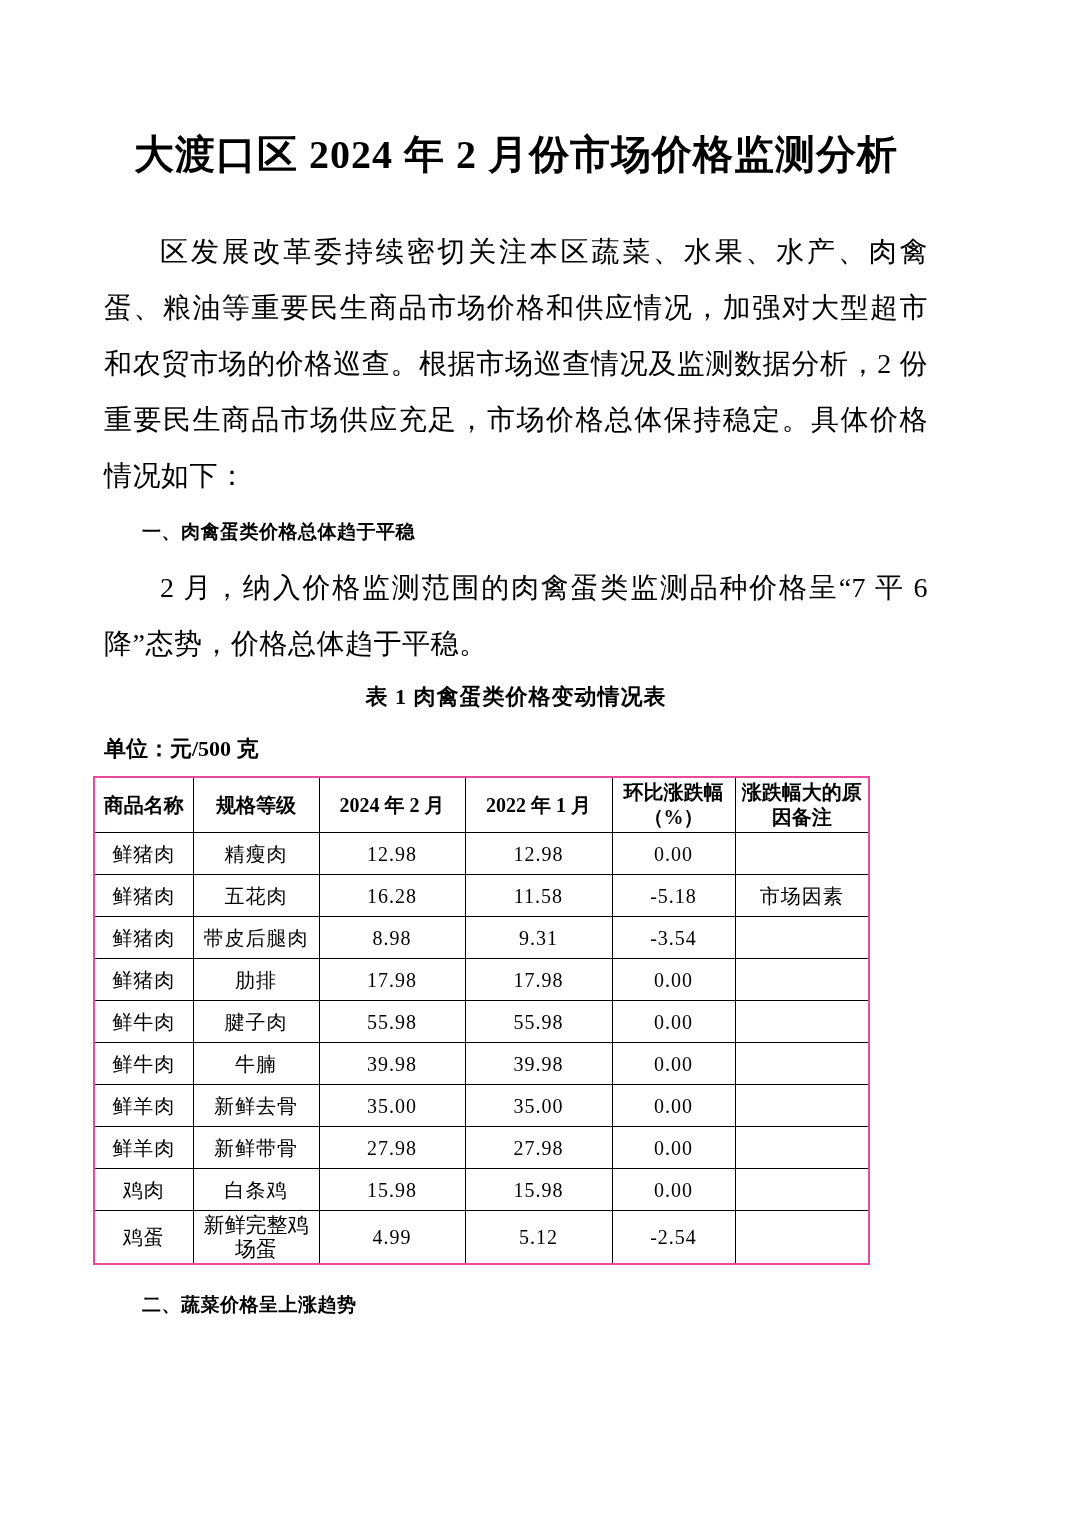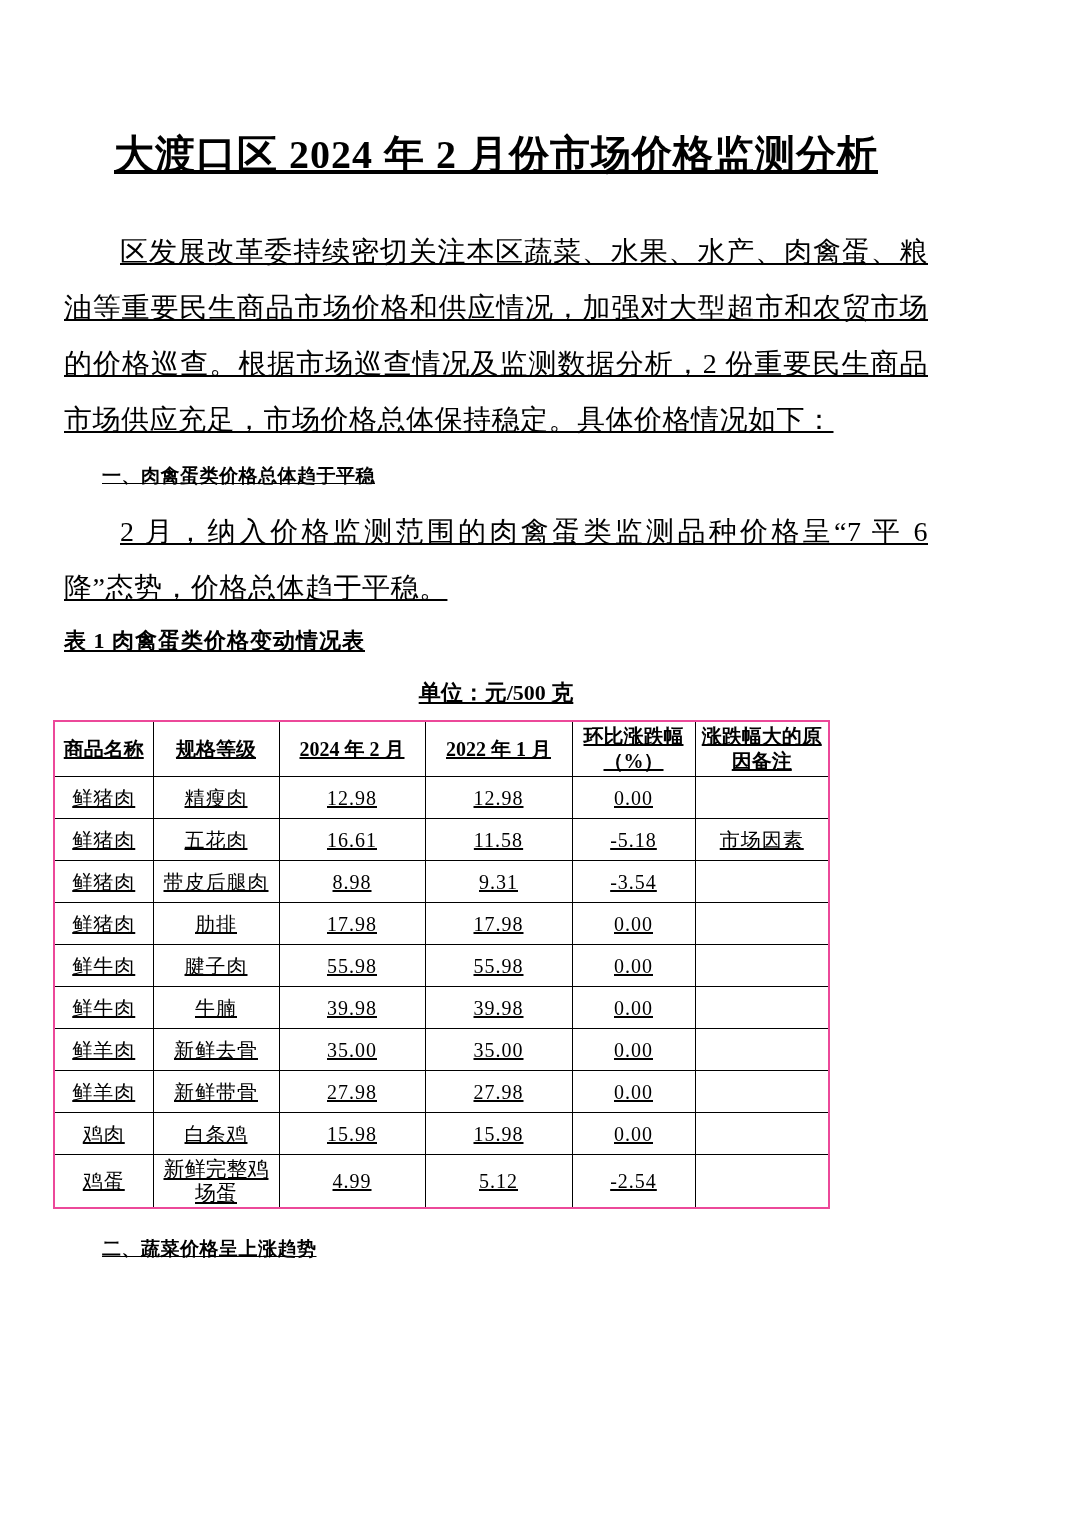--- a/index.html
+++ b/index.html
@@ -7,23 +7,22 @@
     position: relative;
     width: 1074px;
     height: 1520px;
     background: #ffffff;
     color: #000;
     font-family: "Liberation Serif", "DejaVu Serif", serif;
     overflow: hidden;
     box-sizing: border-box;
   }
   .content {
-    padding-left: 64px;
+    padding-left: 104px;
     padding-right: 146px;
-    text-decoration: underline;
   }
   .doc-title {
     margin: 130px 0 0 0;
     font-family: "Liberation Serif", "DejaVu Serif", serif;
     font-weight: bold;
     font-size: 40px;
     line-height: 50px;
     text-align: center;
     letter-spacing: 1px;
   }
@@ -43,28 +42,29 @@
     font-size: 19px;
     line-height: 56px;
     text-indent: 2em;
     letter-spacing: 0.5px;
   }
   .tbl-caption {
     margin: 10px 0 0 0;
     font-weight: bold;
     font-size: 22px;
     line-height: 30px;
+    text-align: center;
     letter-spacing: 1px;
   }
   .unit-label {
     margin: 22px 0 0 0;
     font-weight: bold;
     font-size: 22px;
     line-height: 30px;
-    text-align: center;
+    text-align: left;
   }
   table.price-table {
     border-collapse: collapse;
     table-layout: fixed;
     width: 775px;
     margin-left: -11px;
     margin-top: 12px;
     border: 2px solid #ec4899;
   }
   .price-table th, .price-table td {
@@ -138,21 +138,21 @@
           <td>鲜猪肉</td>
           <td>精瘦肉</td>
           <td>12.98</td>
           <td>12.98</td>
           <td>0.00</td>
           <td></td>
         </tr>
         <tr>
           <td>鲜猪肉</td>
           <td>五花肉</td>
-          <td>16.61</td>
+          <td>16.28</td>
           <td>11.58</td>
           <td>-5.18</td>
           <td>市场因素</td>
         </tr>
         <tr>
           <td>鲜猪肉</td>
           <td>带皮后腿肉</td>
           <td>8.98</td>
           <td>9.31</td>
           <td>-3.54</td>

